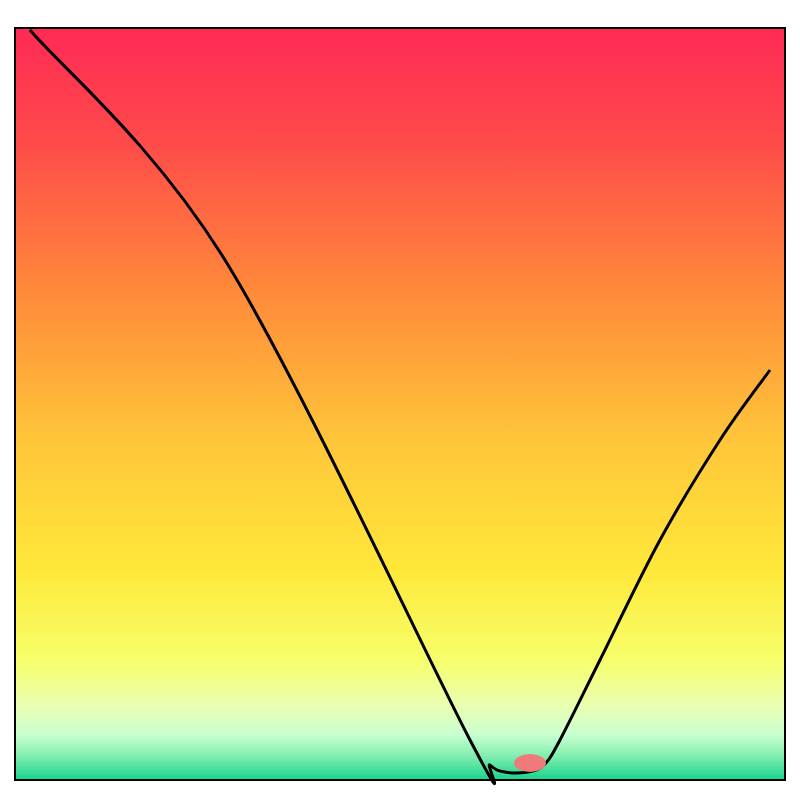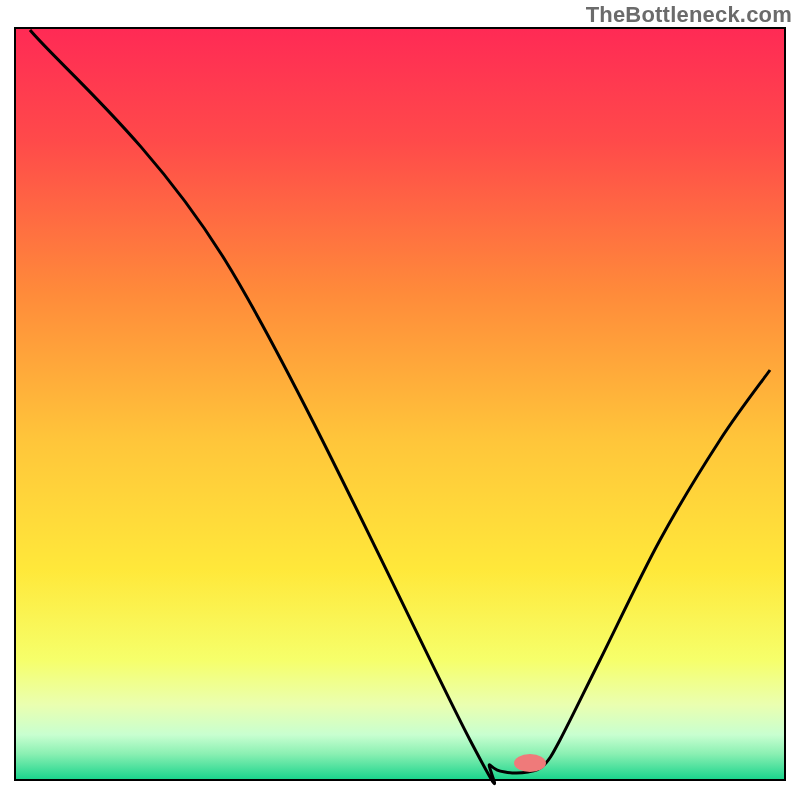--- a/index.html
+++ b/index.html
@@ -28,21 +28,20 @@
     position: absolute;
     left: 0;
     top: 0;
   }
 </style>
 </head>
 <body>
 
 <div class="chart-wrap">
 
-  <div class="watermark">TheBottleneck.com</div>
 
   <svg class="plot" width="800" height="800" viewBox="0 0 800 800">
     <defs>
       <linearGradient id="bg-grad" x1="0" y1="0" x2="0" y2="1">
           <stop offset="0%" stop-color="#ff2a55"></stop>
           <stop offset="15%" stop-color="#ff4a4a"></stop>
           <stop offset="35%" stop-color="#ff8a3a"></stop>
           <stop offset="55.00000000000001%" stop-color="#ffc63a"></stop>
           <stop offset="72%" stop-color="#ffe83a"></stop>
           <stop offset="84%" stop-color="#f6ff6a"></stop>

